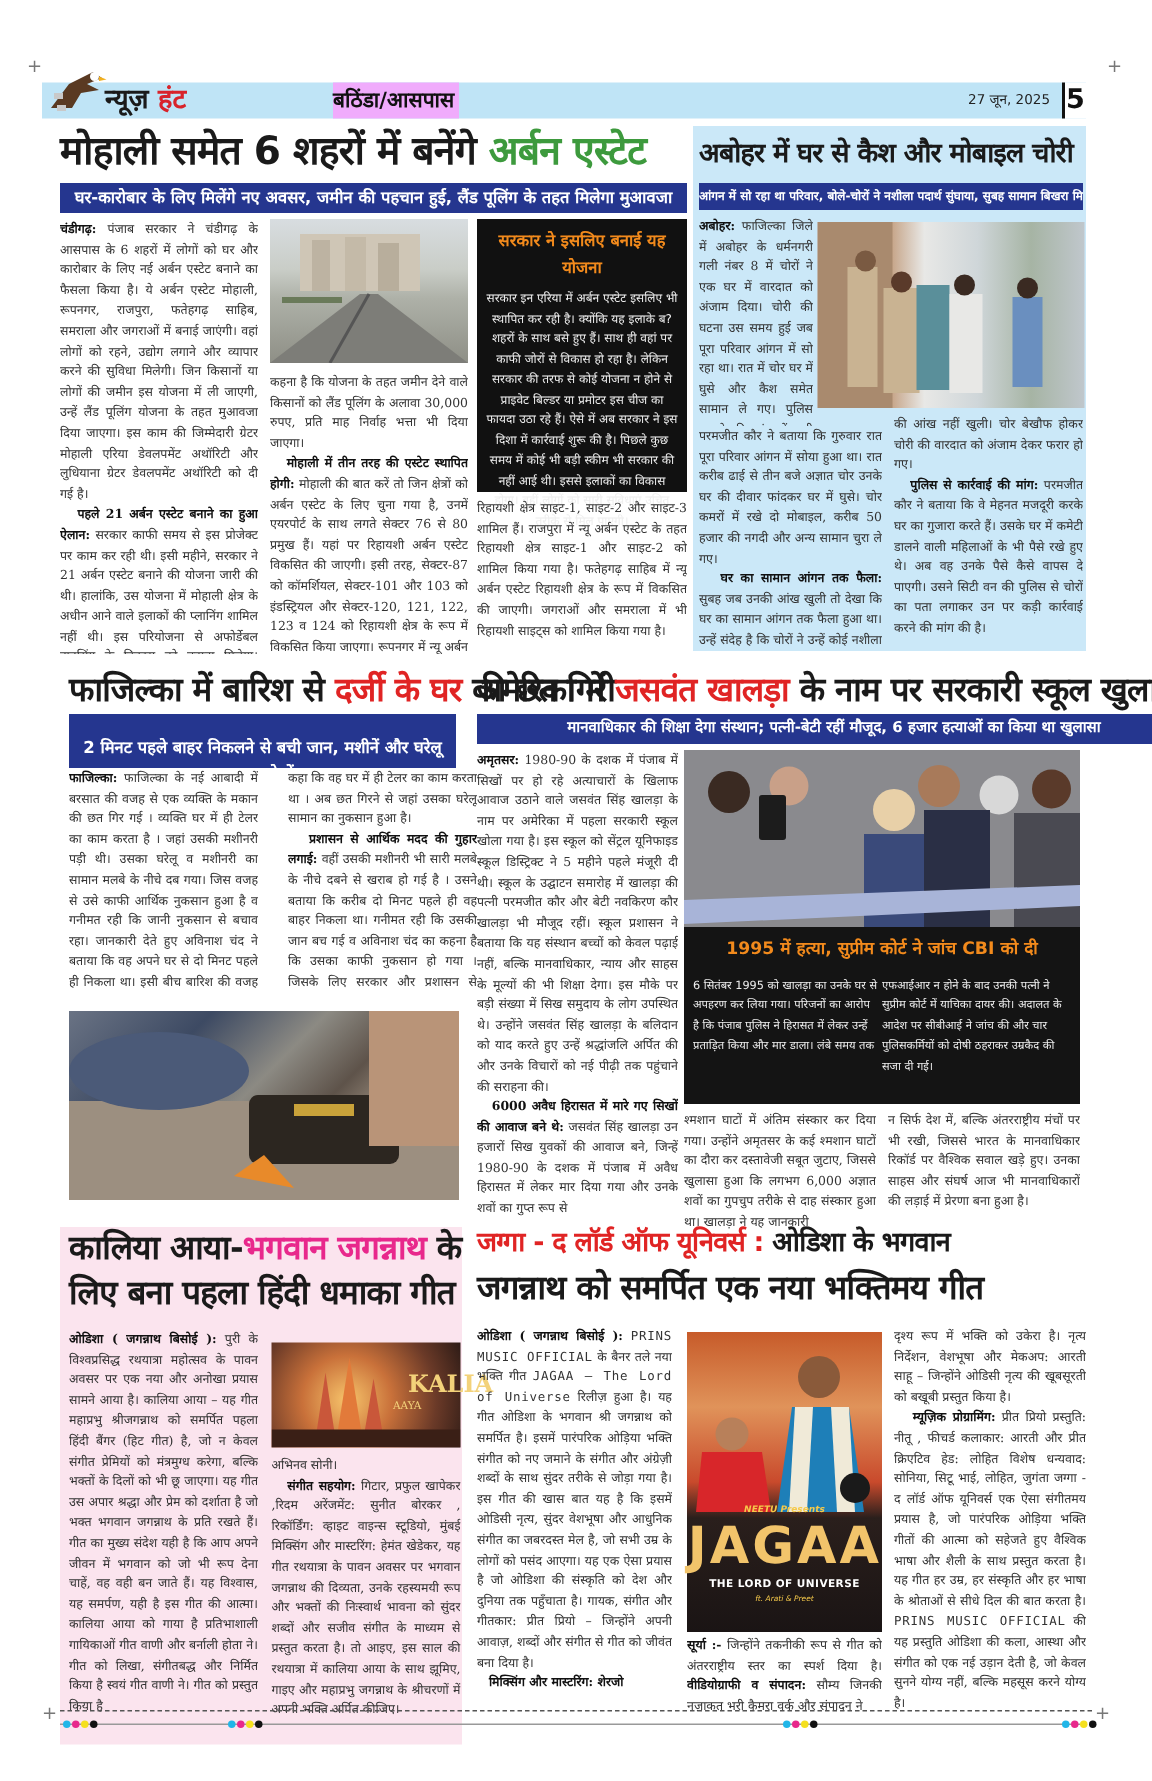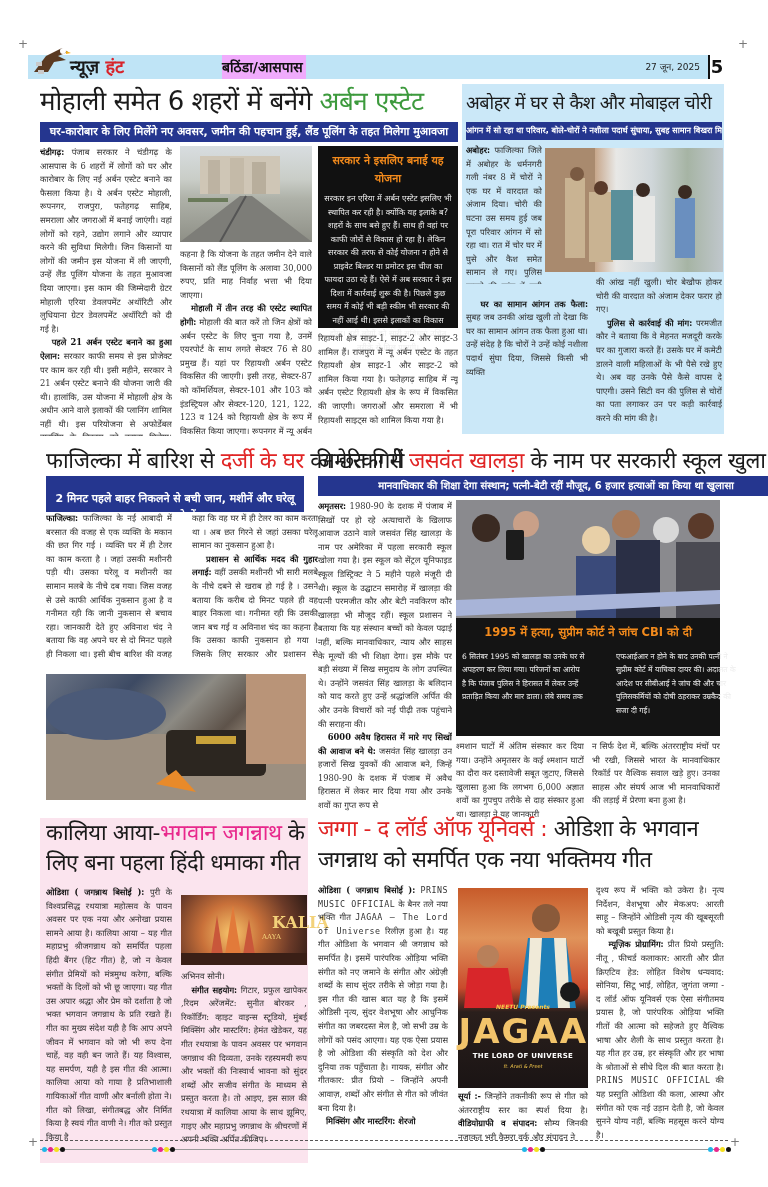--- a/index.html
+++ b/index.html
@@ -10,21 +10,21 @@
 
   
   .mast { left: 28px; top: 55px; width: 696px; height: 24px; background: #bfe4f6; }
   .logo-bird { left: 32px; top: 42px; width: 40px; height: 36px; }
   .logo-text { left: 70px; top: 55px; font: bold 18px "DejaVu Sans", sans-serif; line-height: 24px; color: #1a1a1a; }
   .logo-text .red { color: #d8232a; }
   .section-label { left: 222px; top: 55px; width: 84px; height: 24px; background: #f0abfc; font: bold 14px "DejaVu Sans", sans-serif; line-height: 24px; text-align: left; color:#111; }
   .date { left: 580px; top: 55px; width: 120px; font: 9px "DejaVu Sans", sans-serif; line-height: 24px; text-align: right; color:#222; }
   .pageno { left: 708px; top: 55px; width: 16px; height: 24px; font: bold 18px "DejaVu Sans", sans-serif; line-height: 24px; text-align: center; border-left: 2px solid #111; background:#fff; color:#111; }
 
-  .headline { font-family: "DejaVu Sans", sans-serif; font-weight: normal; color: #1a1a1a; letter-spacing: -0.5px; white-space: nowrap; }
+  .headline { font-family: "DejaVu Sans", sans-serif; font-weight: bold; color: #1a1a1a; letter-spacing: -0.5px; white-space: nowrap; }
   .strap { background: #25368f; color: #fff; font-family: "DejaVu Sans", sans-serif; font-weight: bold; text-align: center; white-space: nowrap; overflow: hidden; }
   .body-text { font-size: 8.3px; line-height: 13.6px; text-align: justify; color: #333; overflow: hidden; }
   .body-text b { color: #111; }
   .photo { overflow: hidden; }
 
   
   .h1 { left: 40px; top: 84px; font-size: 26px; line-height: 34px; }
   .green { color: #3d9a3d; }
   .red { color: #e02424; }
   .magenta { color: #e8288c; }
@@ -54,35 +54,35 @@
   .s3-photo { left: 46px; top: 674px; width: 260px; height: 126px; background: linear-gradient(135deg,#6a7384 0%,#3d4a63 25%,#8c8a83 45%,#5e534a 60%,#c9b9a5 80%,#8f99a8 100%); }
 
   
   .h4 { left: 318px; top: 444px; font-size: 22px; line-height: 34px; }
   .s4-strap { left: 318px; top: 476px; width: 476px; height: 20px; font-size: 10px; line-height: 20px; }
   .s4-c1 { left: 318px; top: 500px; width: 134px; height: 348px; }
   .s4-photo { left: 456px; top: 500px; width: 264px; height: 118px; background: linear-gradient(90deg,#3e3e45 0%,#7a6f6c 25%,#c9c3bd 45%,#39416b 60%,#b3a8a2 80%,#4a4a52 100%); }
   .cbi-box { left: 456px; top: 618px; width: 264px; height: 118px; background: #141414; }
   .cbi-h { left: 456px; top: 620px; width: 264px; text-align: center; font: bold 11.5px "DejaVu Sans", sans-serif; color: #f28a1c; line-height: 24px; }
   .cbi-c1 { left: 462px; top: 650px; width: 124px; font: 7.5px "DejaVu Sans", sans-serif; line-height: 13.4px; color: #eee; }
-  .cbi-c2 { left: 616px; top: 650px; width: 124px; font: 7.5px "DejaVu Sans", sans-serif; line-height: 13.4px; color: #eee; }
+  .cbi-c2 { left: 588px; top: 650px; width: 124px; font: 7.5px "DejaVu Sans", sans-serif; line-height: 13.4px; color: #eee; }
   .s4-c2 { left: 456px; top: 740px; width: 128px; height: 108px; }
   .s4-c3 { left: 592px; top: 740px; width: 128px; height: 108px; }
 
   
   .s5-bg { left: 40px; top: 818px; width: 268px; height: 345px; background: #fbe4ee; }
   .h5 { left: 46px; top: 818px; font-size: 22px; line-height: 30px; white-space: normal; width: 262px; }
   .s5-c1 { left: 46px; top: 886px; width: 126px; height: 278px; }
   .s5-photo { left: 181px; top: 895px; width: 126px; height: 70px; background: radial-gradient(circle at 40% 55%, #f7c46b 0%, #c9713a 35%, #6b3a28 70%, #2d1b16 100%); }
   .kalia-txt { left: 252px; top: 915px; font: bold 16px "DejaVu Serif", serif; color: #f3d27a; line-height: 16px; text-align: center; margin-left: 20px; }
   .kalia-sub { left: 262px; top: 933px; font: 7px "DejaVu Serif", serif; color: #f3d27a; }
   .s5-c2 { left: 181px; top: 970px; width: 126px; height: 194px; }
 
   
-  .h6 { left: 318px; top: 815px; font-size: 22px; line-height: 28px; }
+  .h6 { left: 318px; top: 815px; font-size: 18px; line-height: 28px; }
   .h6b { left: 318px; top: 843px; font-size: 22px; line-height: 34px; }
   .s6-c1 { left: 318px; top: 884px; width: 130px; height: 280px; }
   .mono { font-family: "DejaVu Sans Mono", monospace; letter-spacing: 0.5px; }
   .s6-photo { left: 458px; top: 888px; width: 130px; height: 200px; background: linear-gradient(180deg,#c75b2a 0%,#e0935a 25%,#c94a2c 50%,#2a1f1c 62%,#1a1414 100%); }
   .jagaa-presents { left: 458px; top: 1003px; width: 130px; text-align:center; font: bold italic 6px "DejaVu Sans", sans-serif; color: #f5c94a; }
   .jagaa-title { left: 458px; top: 1012px; width: 130px; text-align: right; font: bold 34px "DejaVu Sans", sans-serif; color: #f2c46b; letter-spacing: 2px; line-height: 38px; }
   .jagaa-sub { left: 458px; top: 1052px; width: 130px; text-align: center; font: bold 7px "DejaVu Sans", sans-serif; color: #fff; letter-spacing: 0.3px; }
   .jagaa-ft { left: 458px; top: 1063px; width: 130px; text-align: center; font: italic 5px "DejaVu Sans", sans-serif; color: #f5c94a; }
   .s6-c2 { left: 458px; top: 1090px; width: 130px; height: 74px; }
   .s6-c3 { left: 596px; top: 884px; width: 128px; height: 280px; }
@@ -161,21 +161,21 @@
     <rect x="66" y="42" width="22" height="70" fill="#5a8f9a"></rect>
     <rect x="88" y="48" width="22" height="66" fill="#e8e8e6"></rect>
     <rect x="130" y="50" width="20" height="60" fill="#6a8fbf"></rect>
     <circle cx="32" cy="26" r="7" fill="#7a5a42"></circle>
     <circle cx="56" cy="40" r="7" fill="#5a3a2a"></circle>
     <circle cx="98" cy="42" r="7" fill="#3a2a22"></circle>
     <circle cx="140" cy="44" r="7" fill="#3a2a22"></circle>
   </svg>
 </div>
 <div class="abs body-text s2-c1b">
-  <br>
+  <span>परमजीत कौर ने बताया कि गुरुवार रात पूरा परिवार आंगन में सोया हुआ था। रात करीब ढाई से तीन बजे अज्ञात चोर उनके घर की दीवार फांदकर घर में घुसे। चोर कमरों में रखे दो मोबाइल, करीब 50 हजार की नगदी और अन्य सामान चुरा ले गए।</span><br>
   &nbsp;&nbsp;&nbsp;<b>घर का सामान आंगन तक फैला:</b><span> सुबह जब उनकी आंख खुली तो देखा कि घर का सामान आंगन तक फैला हुआ था। उन्हें संदेह है कि चोरों ने उन्हें कोई नशीला पदार्थ सुंघा दिया, जिससे किसी भी व्यक्ति</span>
 </div>
 <div class="abs body-text s2-c2">
   <span>की आंख नहीं खुली। चोर बेखौफ होकर चोरी की वारदात को अंजाम देकर फरार हो गए।</span><br>
   &nbsp;&nbsp;&nbsp;<b>पुलिस से कार्रवाई की मांग:</b><span> परमजीत कौर ने बताया कि वे मेहनत मजदूरी करके घर का गुजारा करते हैं। उसके घर में कमेटी डालने वाली महिलाओं के भी पैसे रखे हुए थे। अब वह उनके पैसे कैसे वापस दे पाएगी। उसने सिटी वन की पुलिस से चोरों का पता लगाकर उन पर कड़ी कार्रवाई करने की मांग की है।</span>
 </div>
 
 <div class="abs headline h3">
   <span>फाजिल्का में बारिश से </span><span class="red">दर्जी के घर</span><span> की छत गिरी</span>
 </div>

